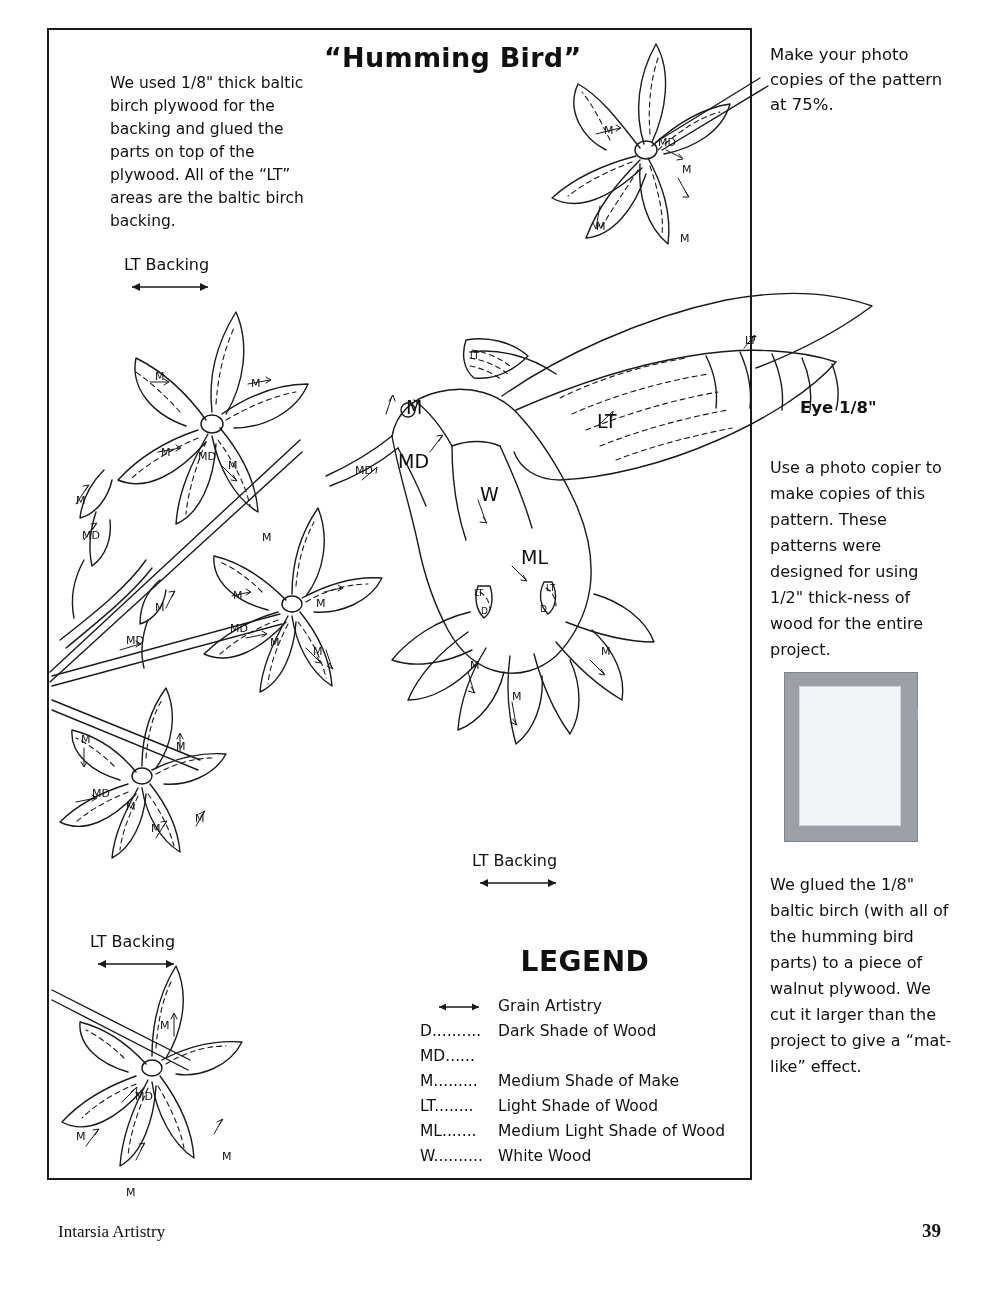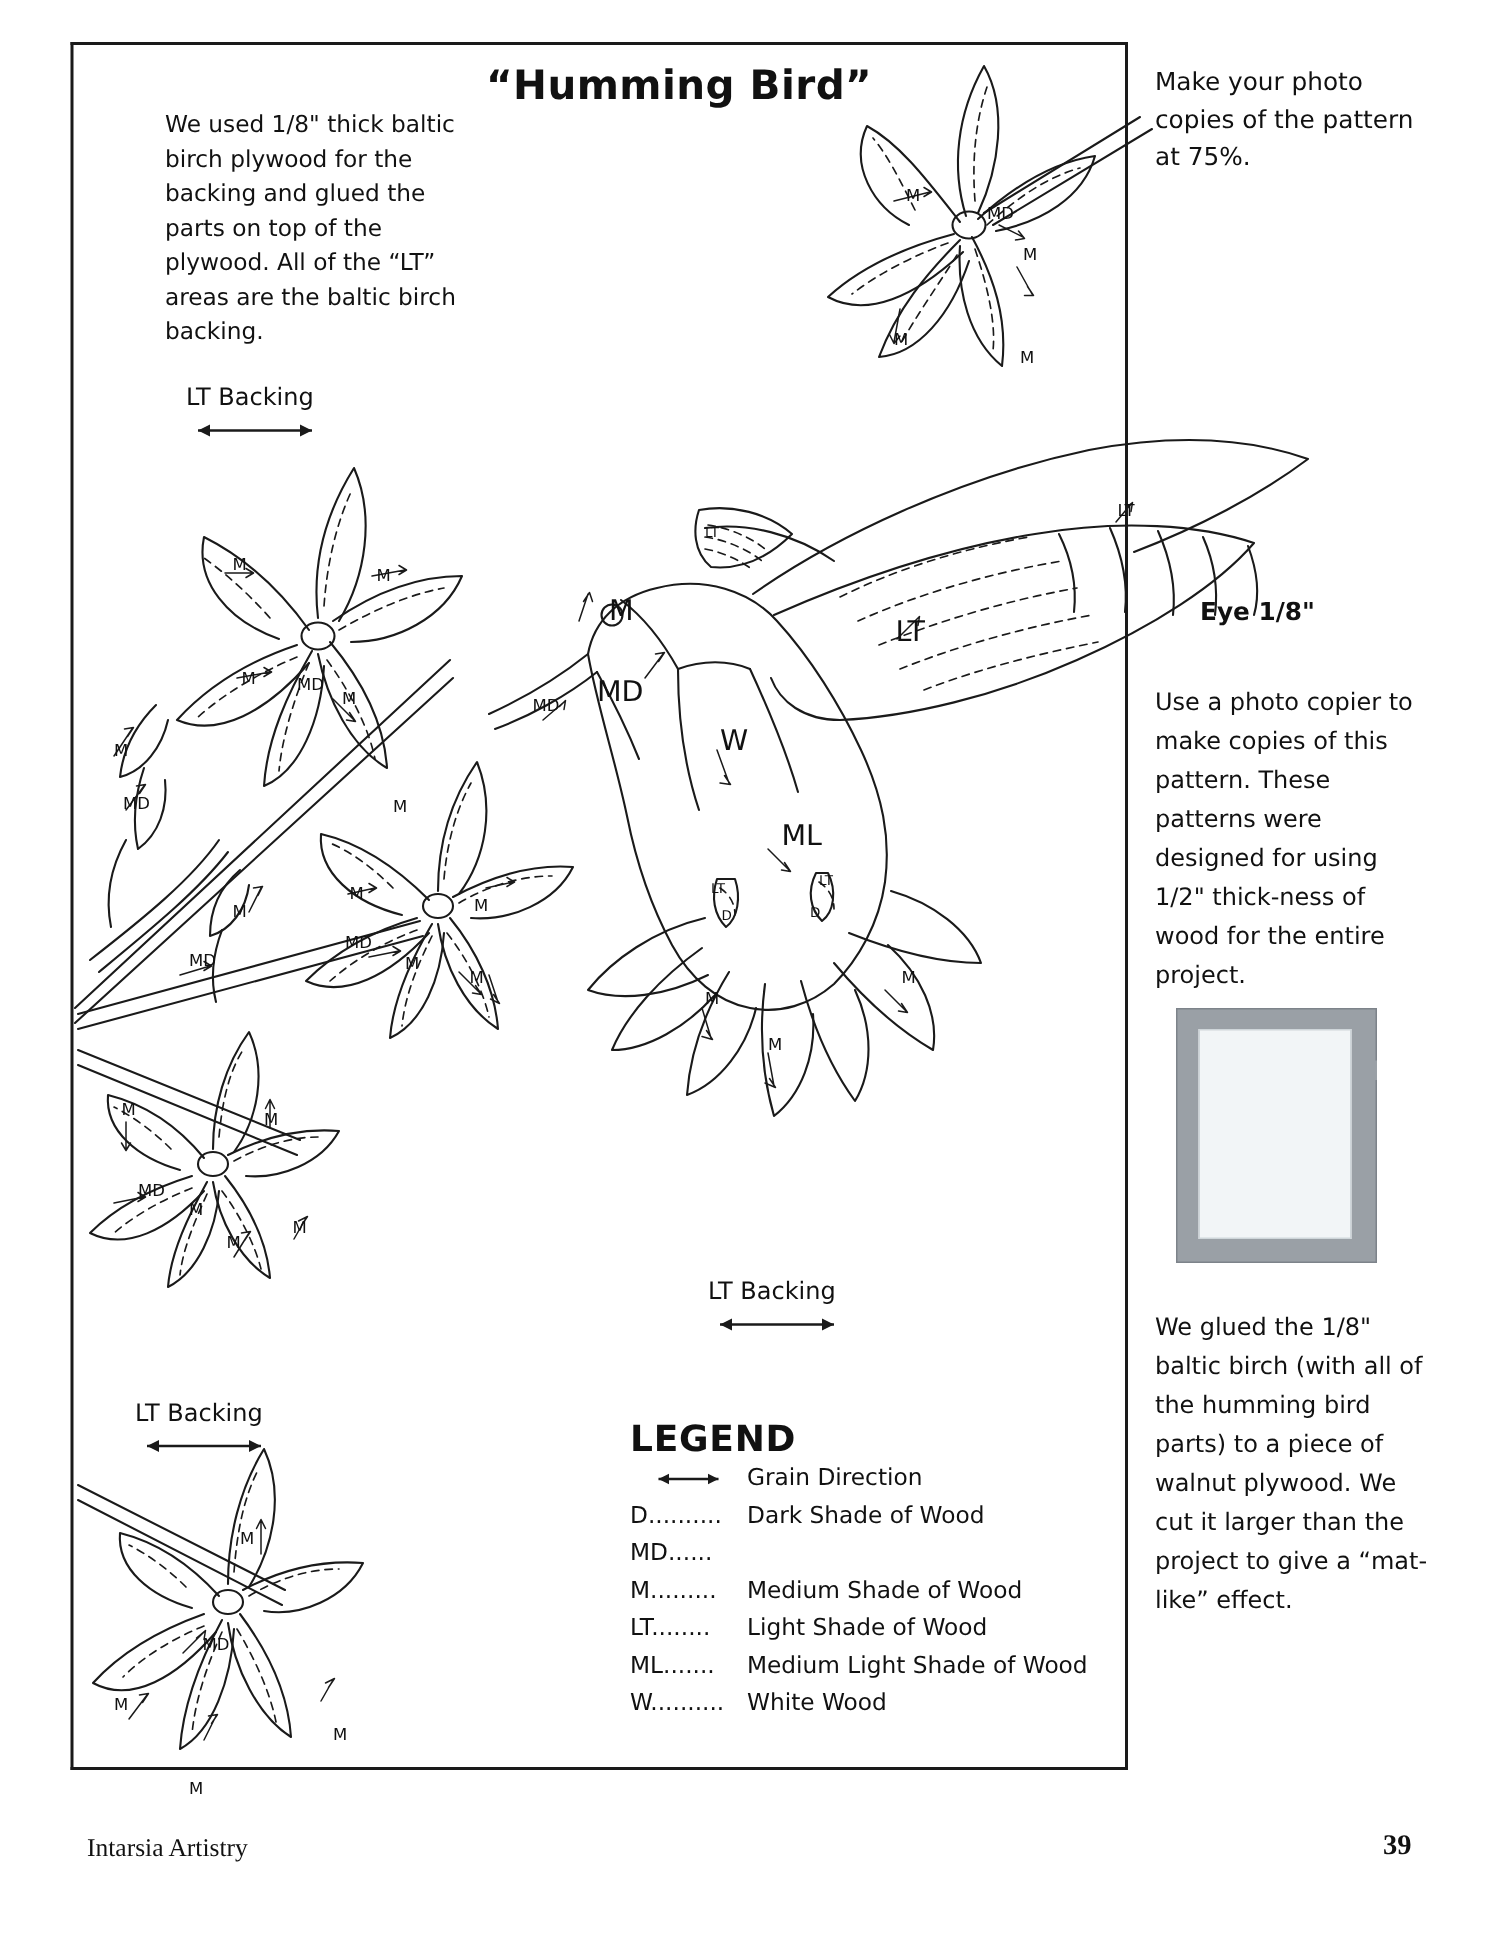--- a/index.html
+++ b/index.html
@@ -21,21 +21,21 @@
   .note-right2{position:absolute;left:770px;top:455px;width:180px;font-size:16px;line-height:26px;}
   .note-right3{position:absolute;left:770px;top:872px;width:185px;font-size:16px;line-height:26px;}
 
   
   .lt-label{position:absolute;font-size:16px;}
   .lt-arrow{position:absolute;height:12px;}
   .lt-arrow svg{display:block;}
 
   
   .legend{position:absolute;left:420px;top:945px;width:330px;}
-  .legend h2{margin:0 0 0 0;font-size:24px;font-weight:bold;text-align:left;letter-spacing:.5px;}
+  .legend h2{margin:0 0 16px 0;font-size:28px;font-weight:bold;text-align:center;letter-spacing:.5px;}
   .legend-row{display:flex;align-items:baseline;font-size:15.5px;line-height:25px;}
   .legend-key{width:78px;white-space:pre;}
   .legend-grain{display:flex;align-items:center;font-size:15.5px;line-height:25px;}
   .legend-grain .ga{width:78px;display:flex;align-items:center;justify-content:center;}
 
   
   .photo{position:absolute;left:784px;top:672px;width:132px;height:168px;background:#9aa0a6;border:1px solid #7d838a;}
   .photo-inner{position:absolute;left:14px;top:13px;width:100px;height:138px;background:#f2f5f7;border:1px solid #cfd6da;}
   .photo-notch{position:absolute;right:-1px;top:34px;width:16px;height:13px;background:#9aa0a6;}
 
@@ -366,33 +366,33 @@
   <div class="legend">
     <h2>LEGEND</h2>
     <div class="legend-grain">
       <span class="ga">
         <svg width="56" height="12" viewBox="0 0 56 12">
           <line x1="8" y1="6" x2="48" y2="6" stroke="#1a1a1a" stroke-width="1.6"></line>
           <polygon points="8,6 15,2.5 15,9.5" fill="#1a1a1a"></polygon>
           <polygon points="48,6 41,2.5 41,9.5" fill="#1a1a1a"></polygon>
         </svg>
       </span>
-      <span>Grain Direction</span>
+      <span>Grain Artistry</span>
     </div>
     <div id="legend-rows">
         <div class="legend-row">
           <span class="legend-key">D..........</span>
           <span>Dark Shade of Wood</span>
         </div>
         <div class="legend-row">
           <span class="legend-key">MD......</span>
         </div>
         <div class="legend-row">
           <span class="legend-key">M.........</span>
-          <span>Medium Shade of Wood</span>
+          <span>Medium Shade of Make</span>
         </div>
         <div class="legend-row">
           <span class="legend-key">LT........</span>
           <span>Light Shade of Wood</span>
         </div>
         <div class="legend-row">
           <span class="legend-key">ML.......</span>
           <span>Medium Light Shade of Wood</span>
         </div>
         <div class="legend-row">

